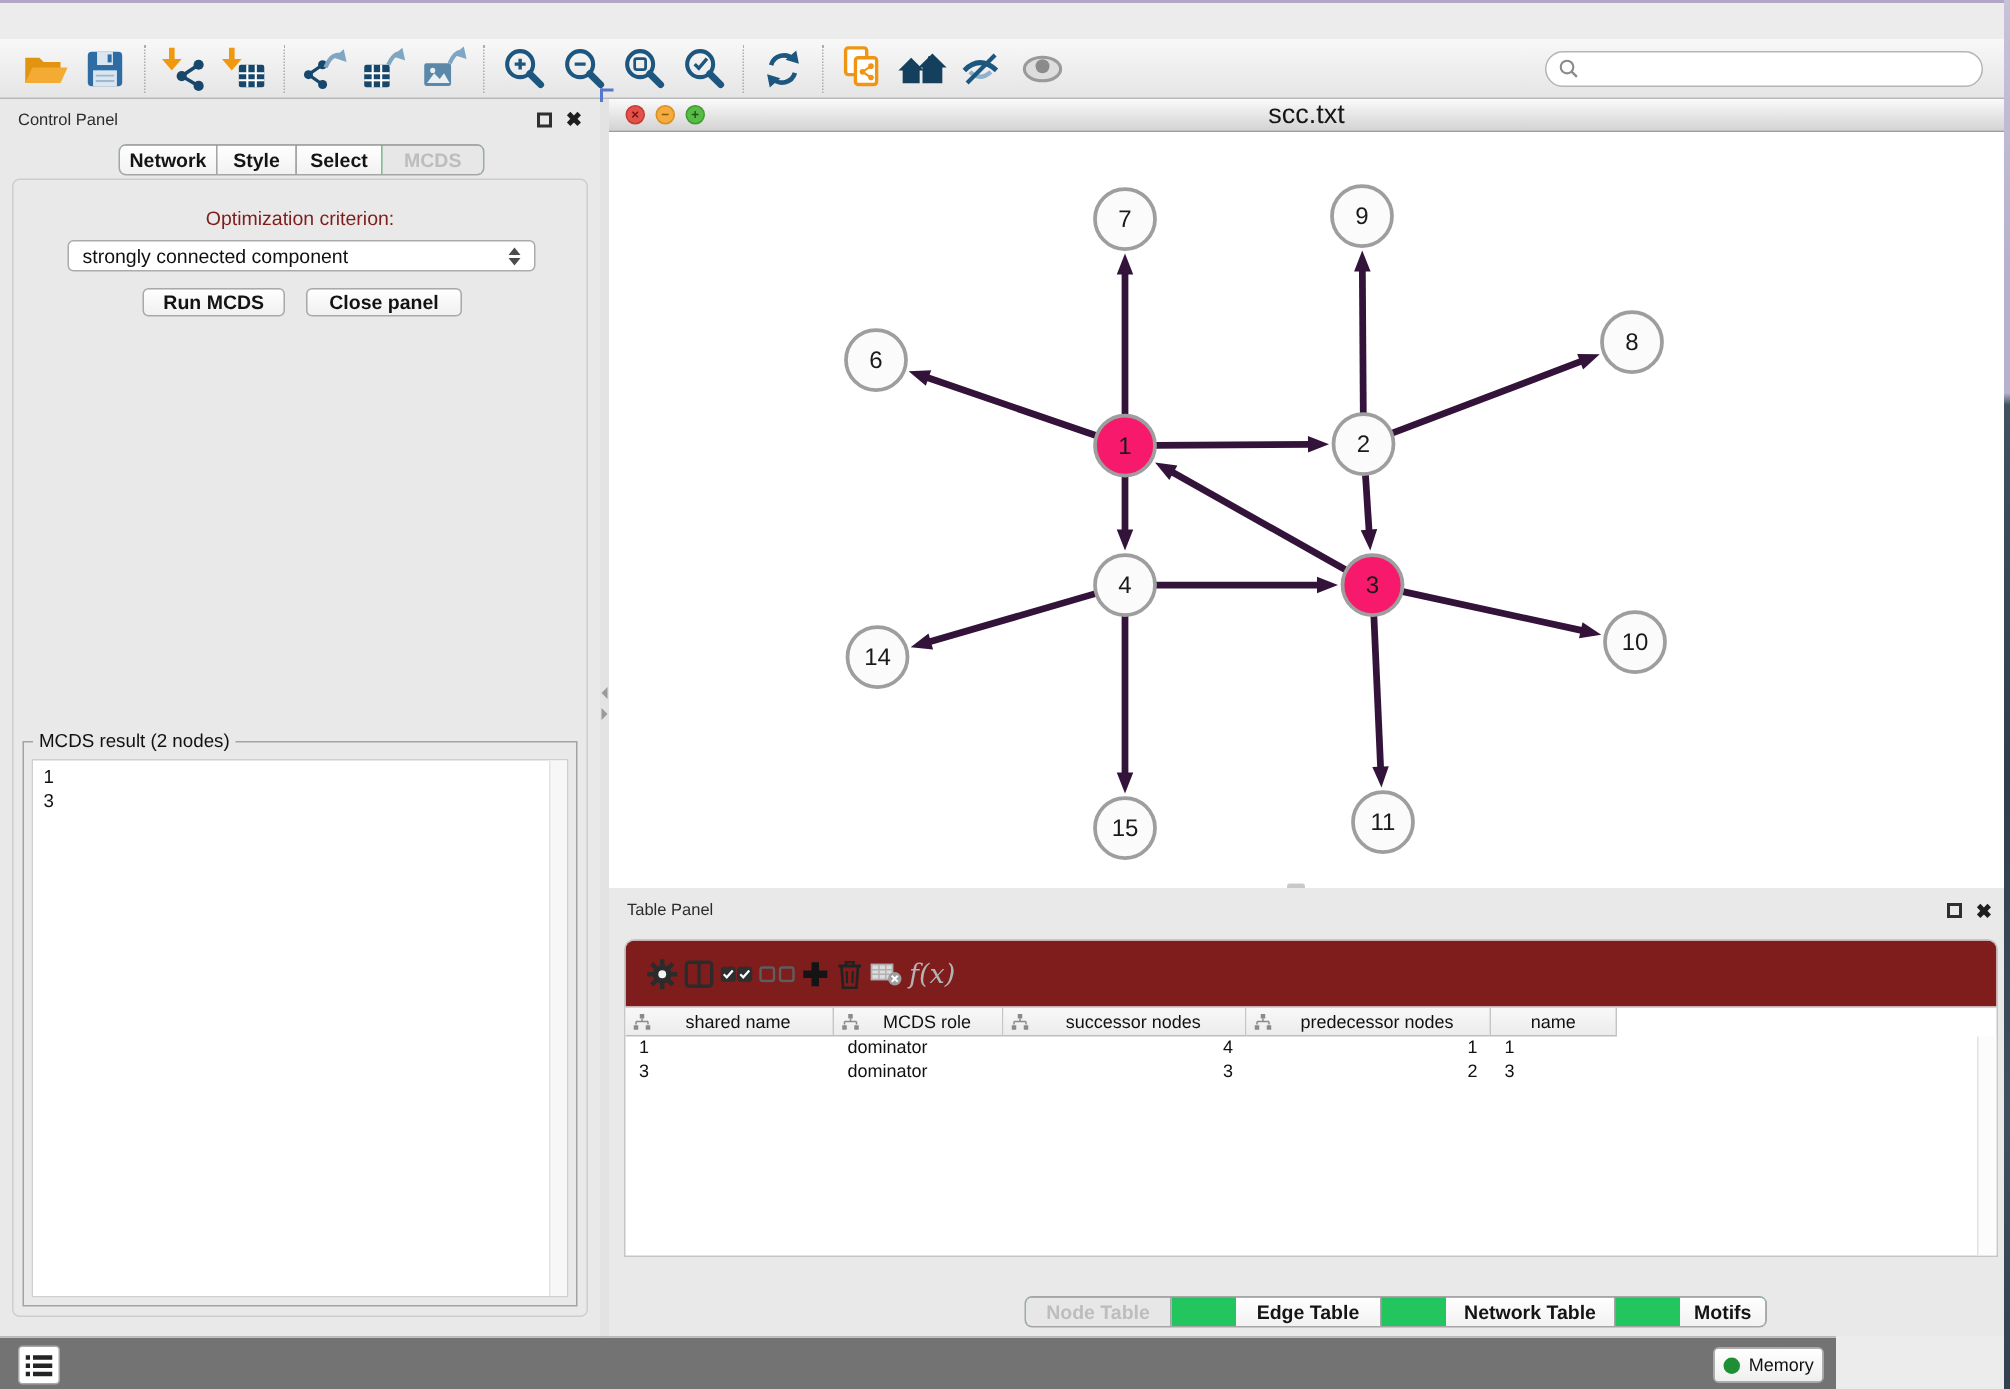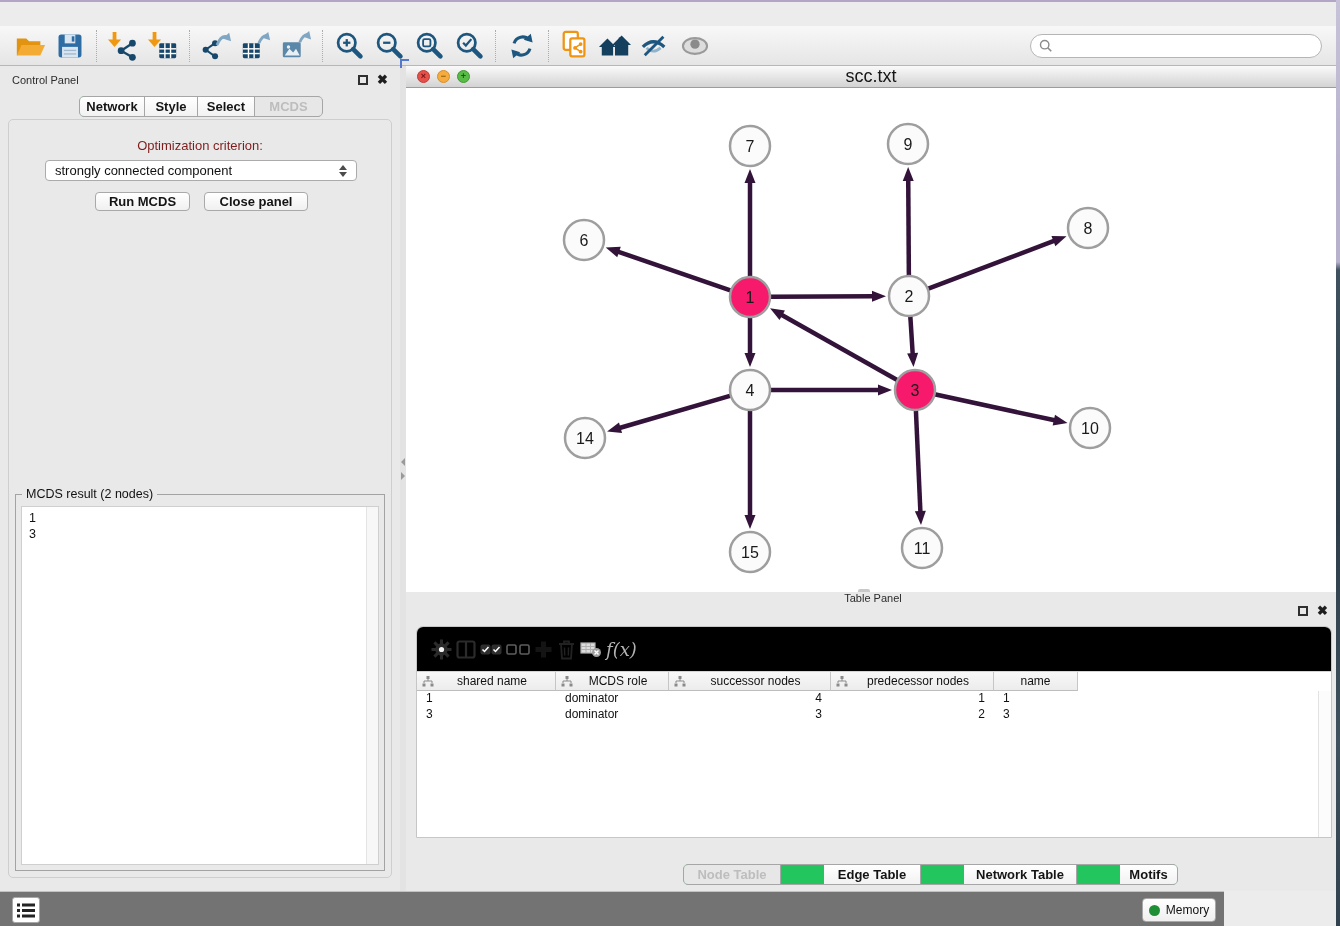--- a/index.html
+++ b/index.html
@@ -81,24 +81,24 @@
     font-size:9px; font-weight:bold; line-height:1; }
   .nwl.red { background:#e4504a; border:1px solid #c43a33; color:#771410; }
   .nwl.yellow { background:#f5ab3d; border:1px solid #d98e23; color:#8a5a07; }
   .nwl.green { background:#58bb47; border:1px solid #41992f; color:#1c5a12; }
   .nw-title { position:absolute; left:0; right:0; text-align:center; font-size:18px; color:#161616; }
   .nw-content { position:absolute; left:0; top:22px; width:930px; height:504px; background:#fff; overflow:hidden; }
   .nw-handle { position:absolute; left:452px; bottom:-2px; width:12px; height:5px; background:#c9c9c9; border-radius:2px; }
 
   
   .table-panel { position:absolute; left:406px; top:592px; width:934px; height:299px; background:#e9e9e9; }
-  .tp-header { position:absolute; left:0; top:0; width:100%; height:30px; display:flex; align-items:center; padding:0 12px;flex-direction:column; }
+  .tp-header { position:absolute; left:0; top:0; width:100%; height:30px; display:flex; align-items:center; padding:0 12px; }
   .tp-box { position:absolute; left:10px; top:34px; width:916px; height:212px; background:#fff;
     border:1px solid #c6c6c6; border-radius:7px 7px 0 0; overflow:hidden; }
-  .tp-toolbar { height:44px; background:#000000; display:flex; align-items:center; gap:4px; padding:0 14px; }
+  .tp-toolbar { height:44px; background:#7f1d1d; display:flex; align-items:center; gap:4px; padding:0 14px; }
   .tt-btn { display:flex; align-items:center; justify-content:center; }
   .fx { font-family:"DejaVu Serif", serif; font-style:italic; font-size:18px; color:#b3b3b3; }
   .grid-header { display:flex; height:20px; border-top:1px solid #d4d4d4; }
   .gh-cell { display:flex; align-items:center; background:linear-gradient(#f8f8f8,#ececec);
     border-right:1px solid #c6c6c6; border-bottom:1px solid #bdbdbd; font-size:12px; color:#111; padding:0 5px; }
   .gh-cell .lbl { flex:1; text-align:center; }
   .grid-row { display:flex; height:16px; font-size:12px; color:#111; }
   .gr-cell { padding:0 9px; overflow:hidden; white-space:nowrap; }
   .c0{width:139px;} .c1{width:113px;} .c2{width:162px;} .c3{width:163px;} .c4{width:84px;}
   .num-r { text-align:right; }

